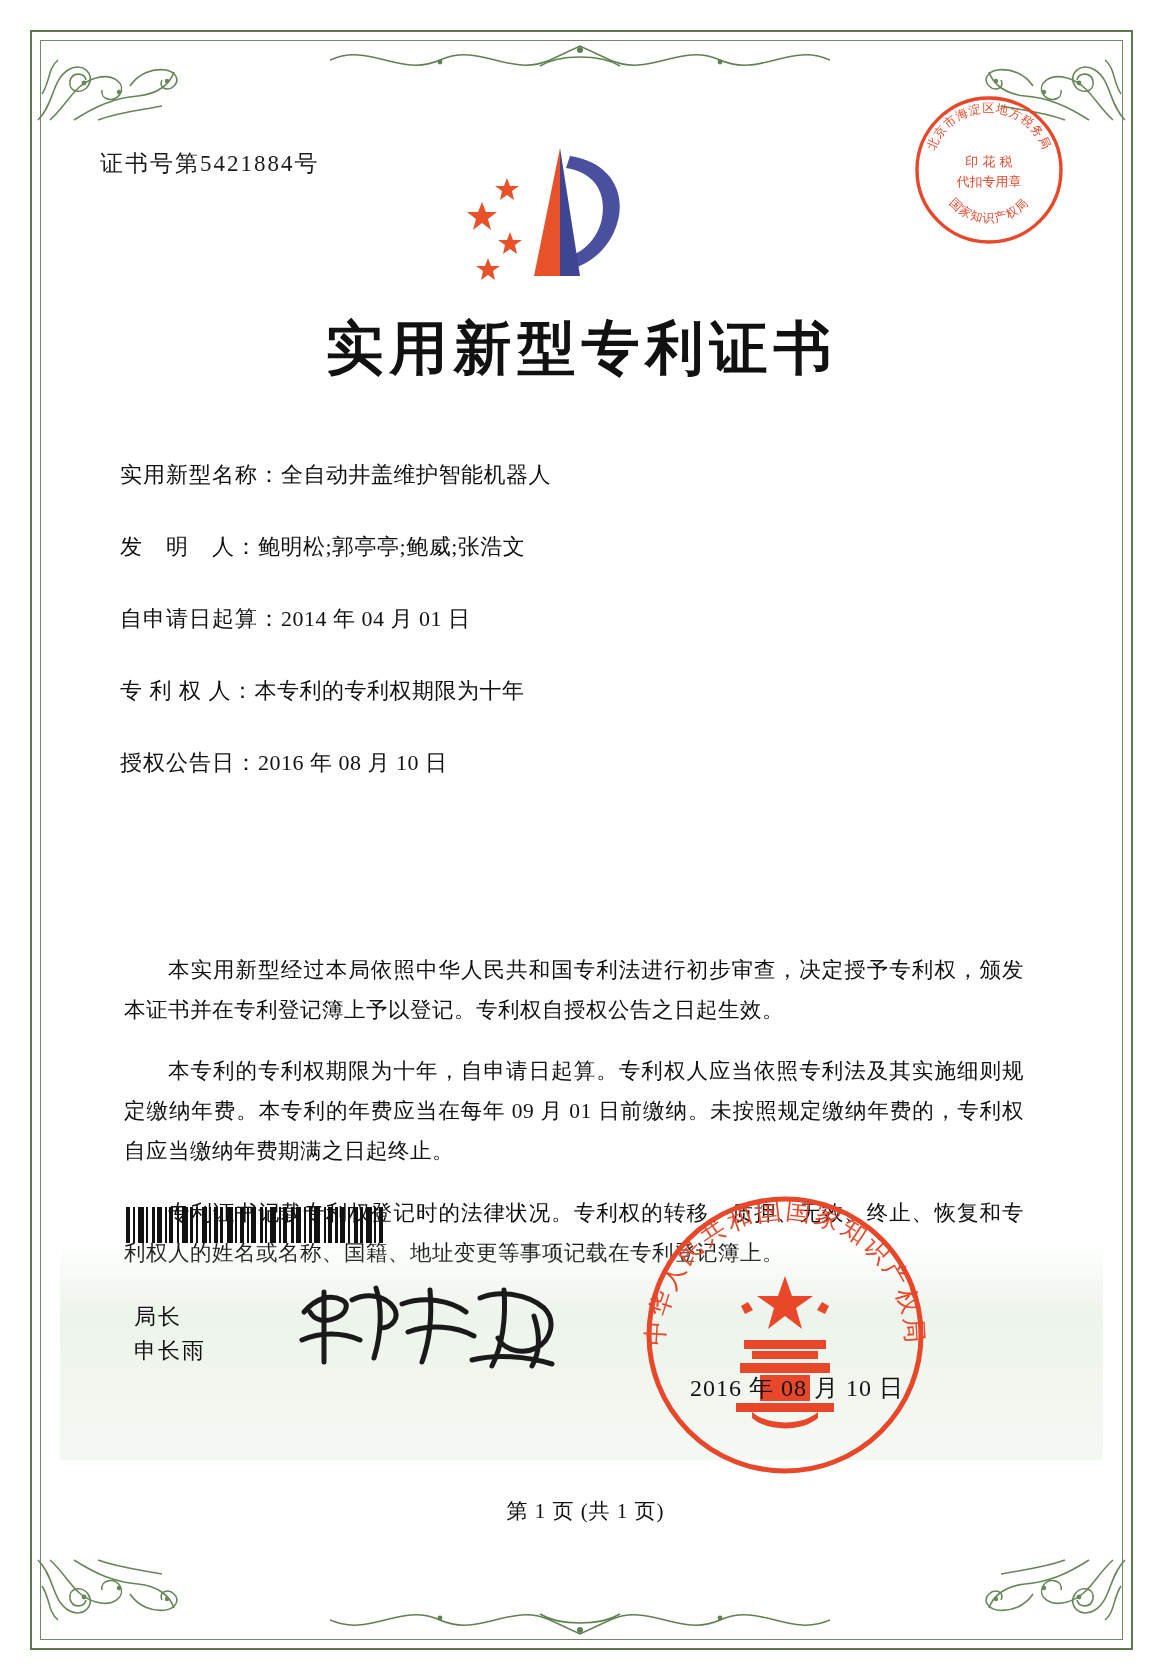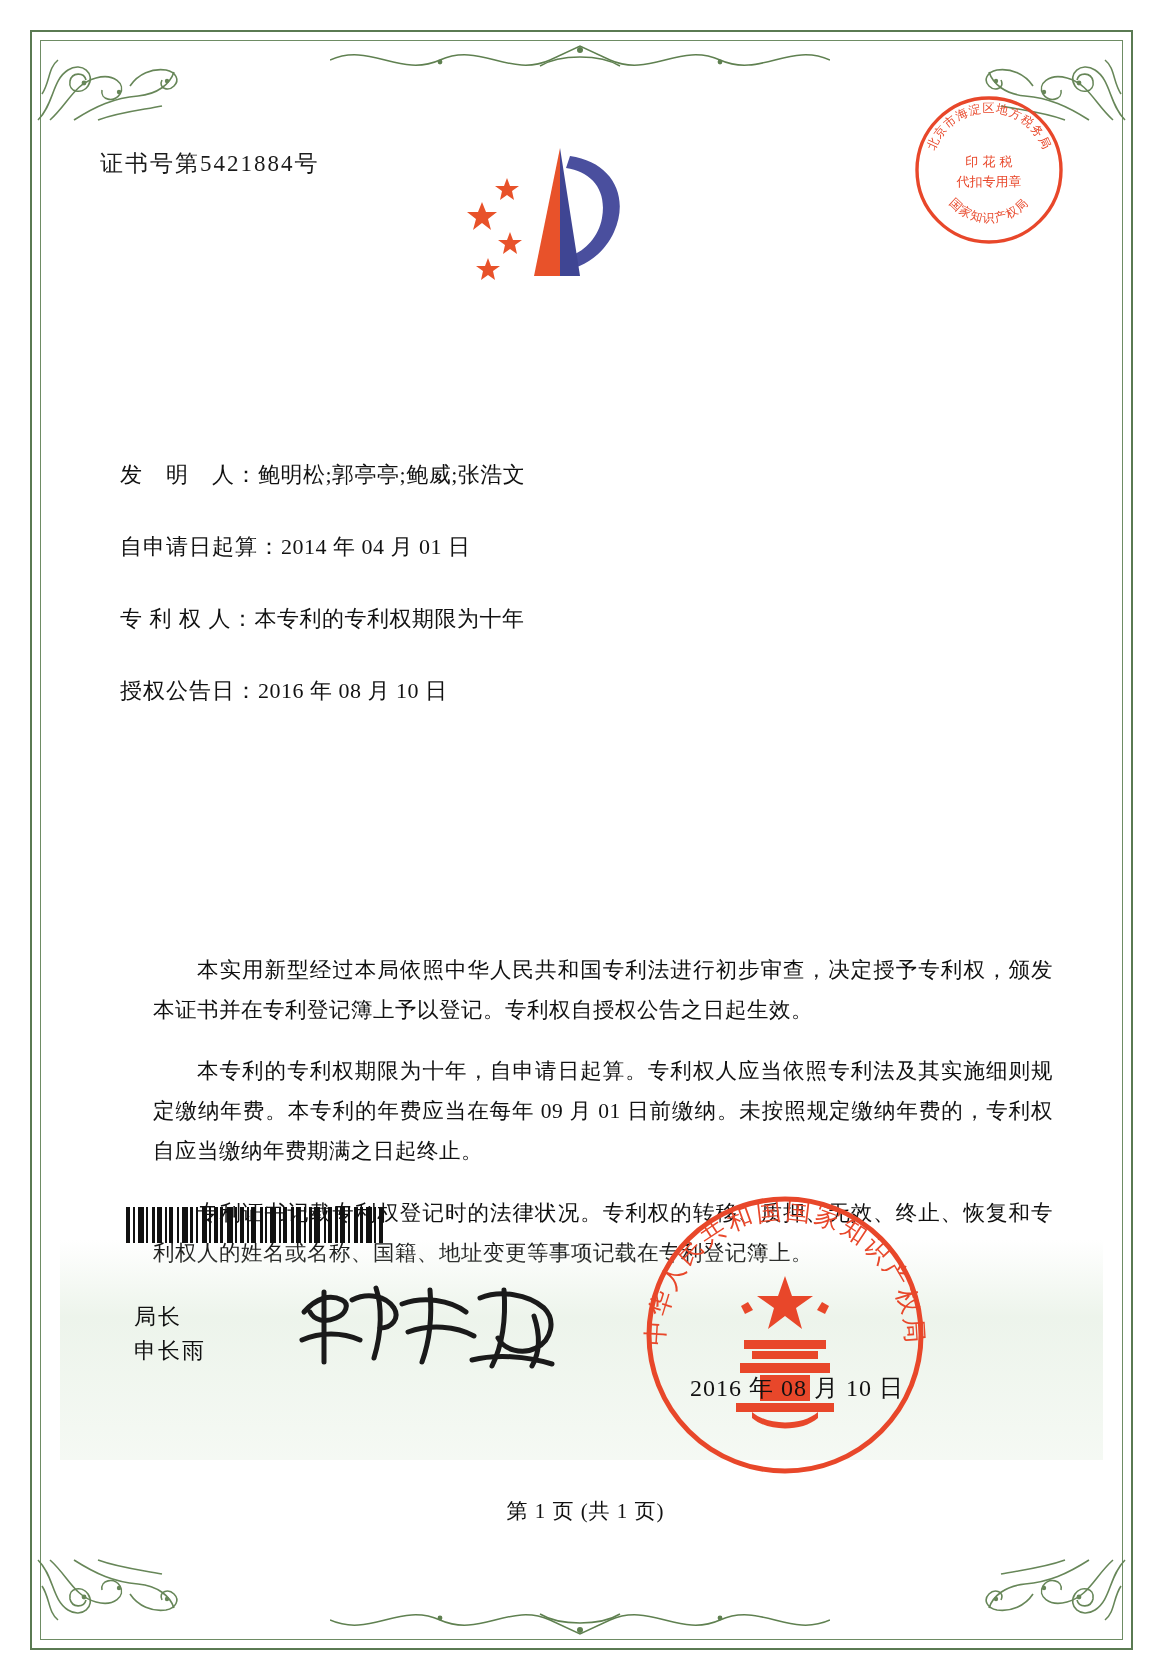--- a/index.html
+++ b/index.html
@@ -110,21 +110,20 @@
     font-size: 21px;
     letter-spacing: 1px;
   }
 
   
   .paragraphs {
     position: absolute;
     left: 124px;
     top: 928px;
     width: 900px;
-    margin-left: 29px;
   }
   .para {
     font-size: 21.5px;
     line-height: 40px;
     text-indent: 44px;
     color: #111;
     margin-bottom: 6px;
     text-align: justify;
     letter-spacing: 0.5px;
   }
@@ -305,22 +304,26 @@
         <polygon points="26,118 29,126 38,126 31,131 33,140 26,135 19,140 21,131 14,126 23,126"></polygon>
       </g>
 
       <path d="M108 16 C 150 22, 168 56, 152 92 C 140 118, 116 130, 100 130 L 100 118 C 118 116, 136 100, 140 78 C 145 50, 130 32, 104 28 Z" fill="#4a4f9e"></path>
 
       <polygon points="98,8 118,136 98,136" fill="#3f4593"></polygon>
       <polygon points="98,8 98,136 72,136" fill="#e8522a"></polygon>
     </svg>
   </div>
 
+  <div class="doc-title">实用新型专利证书</div>
 
   <div class="fields">
+    <div class="field-row">
+      <span class="field-label">实用新型名称：</span><span class="field-value">全自动井盖维护智能机器人</span>
+    </div>
     <div class="field-row">
       <span class="field-label">发　明　人：</span><span class="field-value">鲍明松;郭亭亭;鲍威;张浩文</span>
     </div>
     <div class="field-row">
       <span class="field-label">自申请日起算：</span><span class="field-value">2014 年 04 月 01 日</span>
     </div>
     <div class="field-row">
       <span class="field-label">专 利 权 人：</span><span class="field-value">本专利的专利权期限为十年</span>
     </div>
     <div class="field-row">

